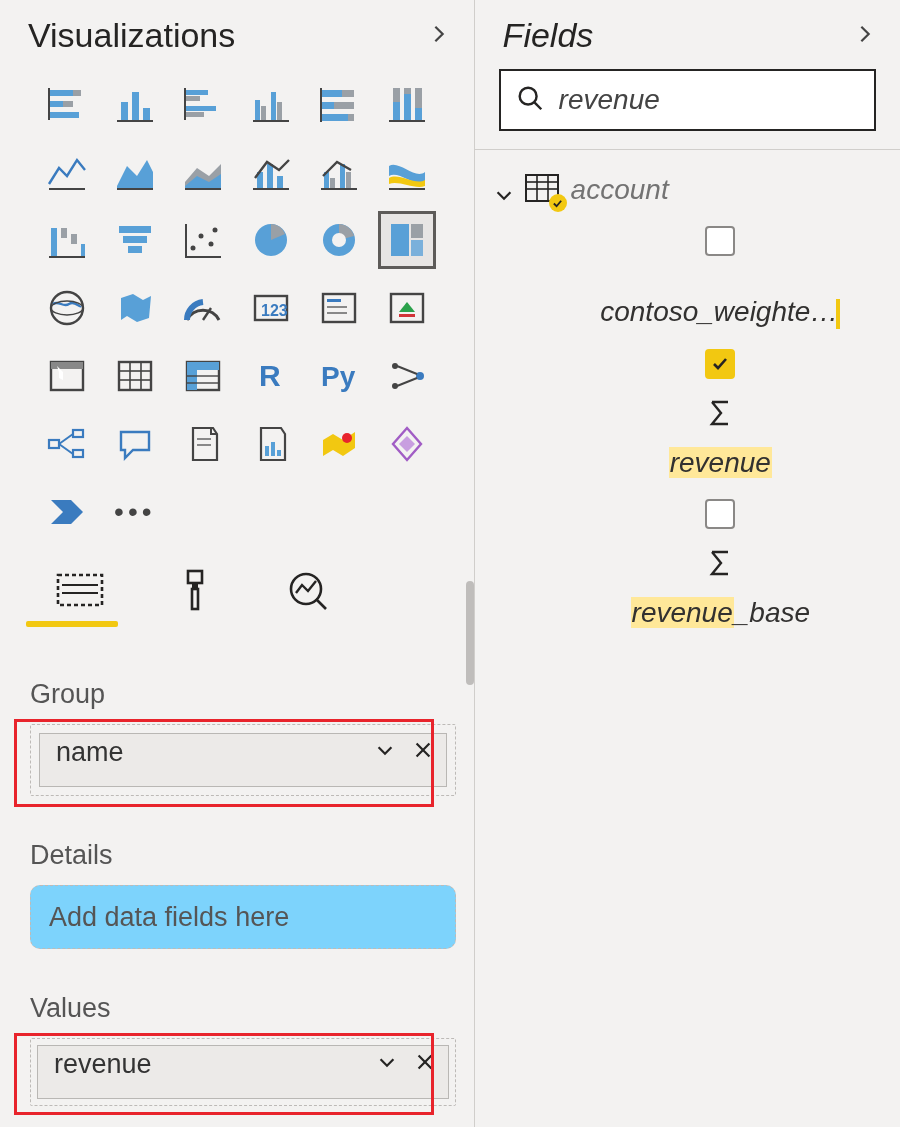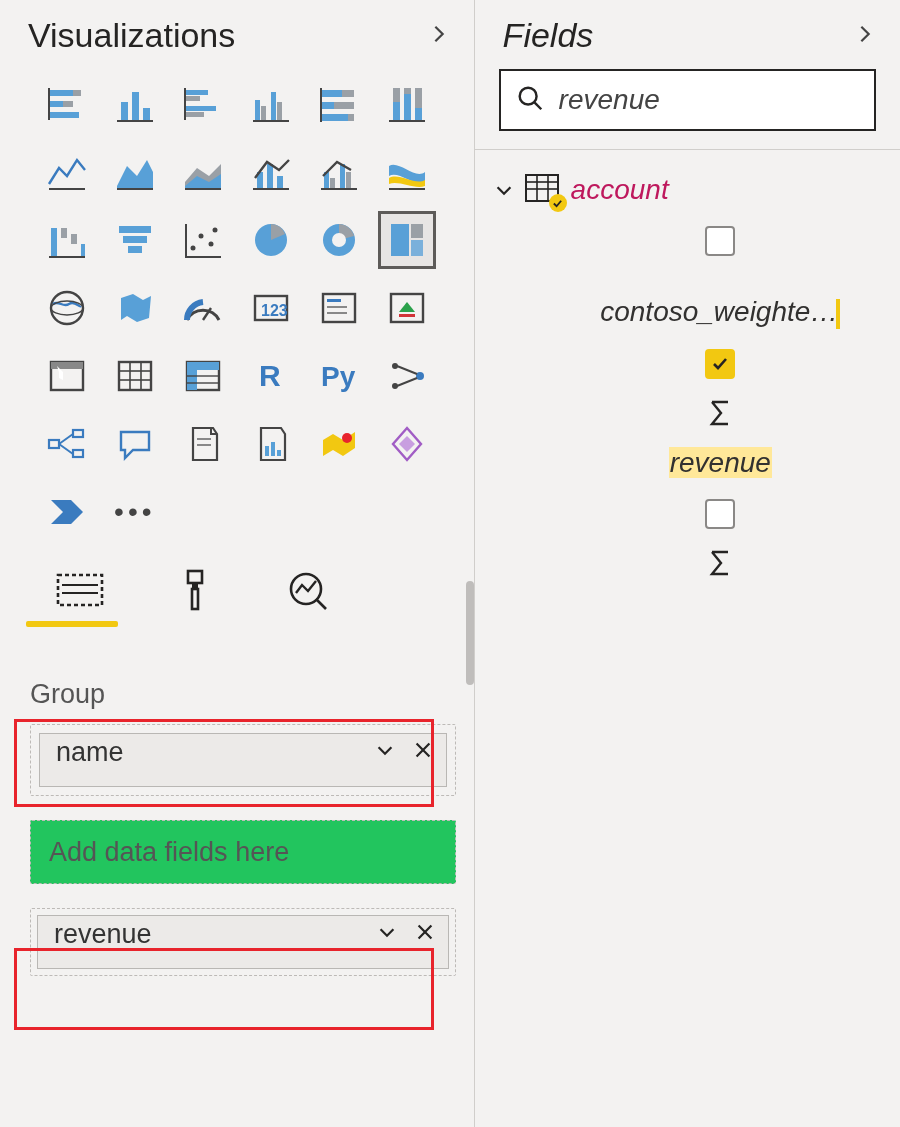--- a/index.html
+++ b/index.html
@@ -73,22 +73,22 @@
 
   
   .wells {
     padding: 8px 18px 0 30px;
     position: relative;
   }
   .well-block { margin-bottom: 24px; position: relative; }
   .well-label { font-size: 27px; color: #555; margin-bottom: 14px; margin-top: 44px; }
   .well-drop {
     border: 1.5px dashed #bdbab7;
-    background: #22c55e;
-    border-radius: 2px;
+    background: #7dd3fc;
+    border-radius: 10px;
     min-height: 64px;
     display: flex; align-items: center;
     padding: 0 18px;
     font-size: 27px;
     color: #555;
   }
   .well-pill-outer {
     border: 1.5px dashed #bdbab7;
     padding: 8px;
     border-radius: 2px;
@@ -130,22 +130,22 @@
     padding: 0 14px;
     gap: 14px;
   }
   .search-box svg { width: 30px; height: 30px; }
   .search-text { font-size: 28px; color: #444; }
 
   .fields-divider { height: 1px; background: #d0cecb; margin: 4px 0 22px 0; }
 
   .fields-tree { padding: 0 18px 0 18px; }
   .table-row {
-    display: flex; align-items: center; gap: 10px;
-    font-size: 28px; color: #be185d;
+    display: flex; align-items: flex-end; gap: 10px;
+    font-size: 28px; color: #737373;
     cursor: pointer;
     padding: 2px 0 10px 0;
   }
   .table-row svg.chev { width: 22px; height: 22px; }
   .table-row .table-icon { position: relative; width: 36px; height: 32px; }
   .table-row .table-icon .tbl { width: 34px; height: 28px; }
   .table-row .table-icon .badge {
     position: absolute; right: -6px; bottom: -6px;
     width: 18px; height: 18px; border-radius: 50%;
     background: #f2c811; display: flex; align-items: center; justify-content: center;
@@ -529,26 +529,28 @@
             <span><svg viewBox="0 0 24 24">
                   <path class="ico-blk" d="M5 5l14 14M19 5L5 19"></path>
                 </svg></span>
           </span>
         </div>
       </div>
       <div class="red-callout" style="left:-16px; top:40px; width:420px; height:88px;"></div>
     </div>
 
     <div class="well-block">
+      <div class="well-label">Details</div>
       <div class="well-drop">
         <span>Add data fields here</span>
       </div>
     </div>
 
     <div class="well-block">
+      <div class="well-label">Values</div>
       <div class="well-pill-outer" style="padding:6px;">
         <div class="well-pill">
           <span>revenue</span>
           <span class="pill-actions">
             <span><svg viewBox="0 0 24 24">
                   <path class="ico-blk" d="M5 9l7 7 7-7"></path>
                 </svg></span>
             <span><svg viewBox="0 0 24 24">
                   <path class="ico-blk" d="M5 5l14 14M19 5L5 19"></path>
                 </svg></span>
@@ -624,15 +626,16 @@
       <span class="field-label"><span class="hl">revenue</span></span>
     </div>
 
     <div class="field-row">
       <span class="checkbox"></span>
       <span class="sigma">
           <svg viewBox="0 0 22 28">
             <path d="M3 3 H19 M3 3 L12 14 L3 25 H19" fill="none" stroke="#252423" stroke-width="2.4"></path>
           </svg>
         </span>
+      <span class="field-label"><span class="hl">revenue</span><span>_base</span></span>
     </div>
   </div>
 </div>
 
 </body></html>

